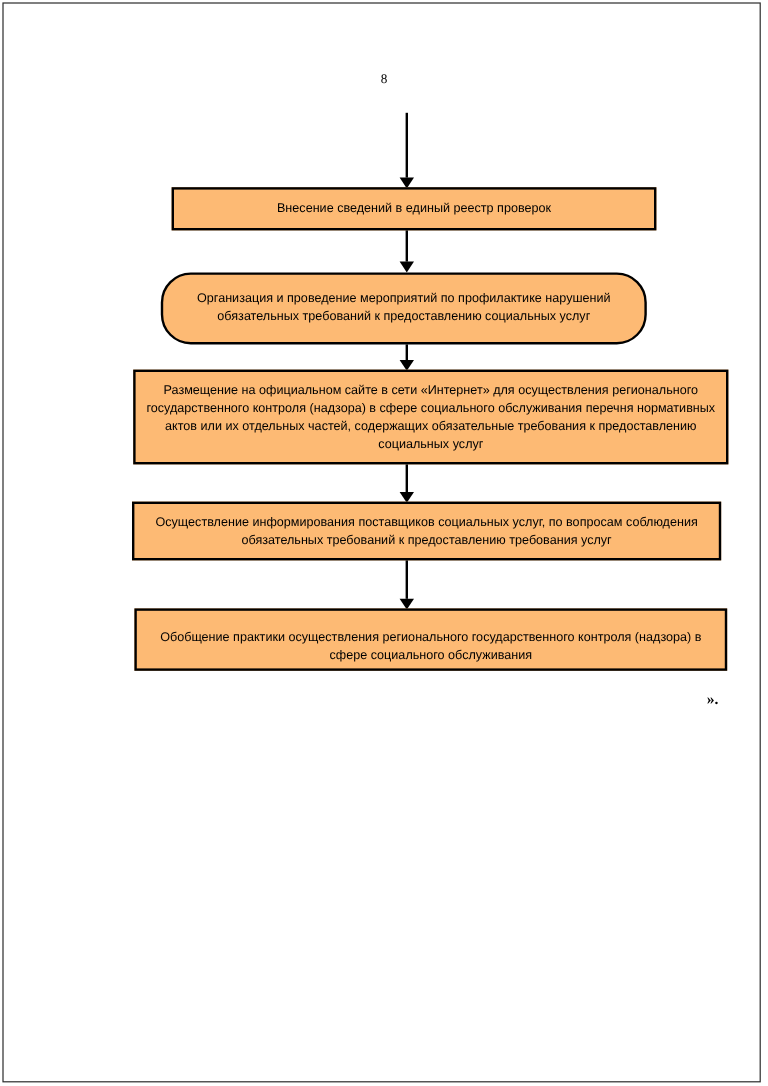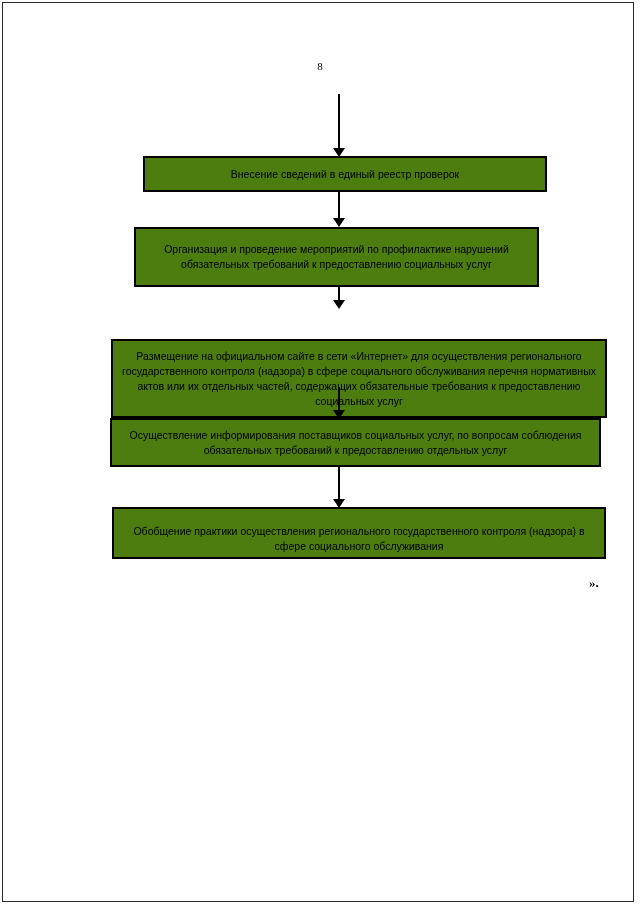--- a/index.html
+++ b/index.html
@@ -41,21 +41,21 @@
     text-align: center;
     font-size: 11px;
     font-family: "Liberation Serif", serif;
     letter-spacing: 0;
   }
 
   .flow-box {
     position: absolute;
     box-sizing: border-box;
     border: 2px solid #000000;
-    background: #4d7c0f;
+    background: #fdba74;
     display: flex;
     align-items: center;
     justify-content: center;
     text-align: center;
     font-size: 10.5px;
     line-height: 15px;
     padding: 3px 6px;
     font-family: "Liberation Sans", sans-serif;
   }
   .flow-box .box-text {
@@ -109,40 +109,40 @@
 
   <div class="flow-box" style="left:143px; top:156px; width:404px; height:36px;">
     <span class="box-text">Внесение сведений в единый реестр проверок</span>
   </div>
 
   <div class="connector" style="left:339px; top:192px; height:35px;">
     <div class="stem" style="height:26px;"></div>
     <div class="head" style="top:26px;"></div>
   </div>
 
-  <div class="flow-box" style="left:134px; top:227px; width:405px; height:60px;">
+  <div class="flow-box" style="left:134px; top:227px; width:405px; height:60px;border-radius:25px;">
     <span class="box-text">Организация и проведение мероприятий по профилактике нарушений обязательных требований к предоставлению социальных услуг</span>
   </div>
 
   <div class="connector" style="left:339px; top:287px; height:22px;">
     <div class="stem" style="height:13px;"></div>
     <div class="head" style="top:13px;"></div>
   </div>
 
-  <div class="flow-box" style="left:111px; top:308px; width:496px; height:79px;margin-top:31px;">
+  <div class="flow-box" style="left:111px; top:308px; width:496px; height:79px;">
     <span class="box-text">Размещение на официальном сайте в сети «Интернет» для осуществления регионального государственного контроля (надзора) в сфере социального обслуживания перечня нормативных актов или их отдельных частей, содержащих обязательные требования к предоставлению социальных услуг</span>
   </div>
 
   <div class="connector" style="left:339px; top:387px; height:32px;">
     <div class="stem" style="height:23px;"></div>
     <div class="head" style="top:23px;"></div>
   </div>
 
   <div class="flow-box" style="left:110px; top:418px; width:491px; height:49px;">
-    <span class="box-text">Осуществление информирования поставщиков социальных услуг, по вопросам соблюдения обязательных требований к предоставлению отдельных услуг</span>
+    <span class="box-text">Осуществление информирования поставщиков социальных услуг, по вопросам соблюдения обязательных требований к предоставлению требования услуг</span>
   </div>
 
   <div class="connector" style="left:339px; top:467px; height:41px;">
     <div class="stem" style="height:32px;"></div>
     <div class="head" style="top:32px;"></div>
   </div>
 
   <div class="flow-box" style="left:112px; top:507px; width:494px; height:52px;align-items:flex-end;">
     <span class="box-text">Обобщение практики осуществления регионального государственного контроля (надзора) в сфере социального обслуживания</span>
   </div>

